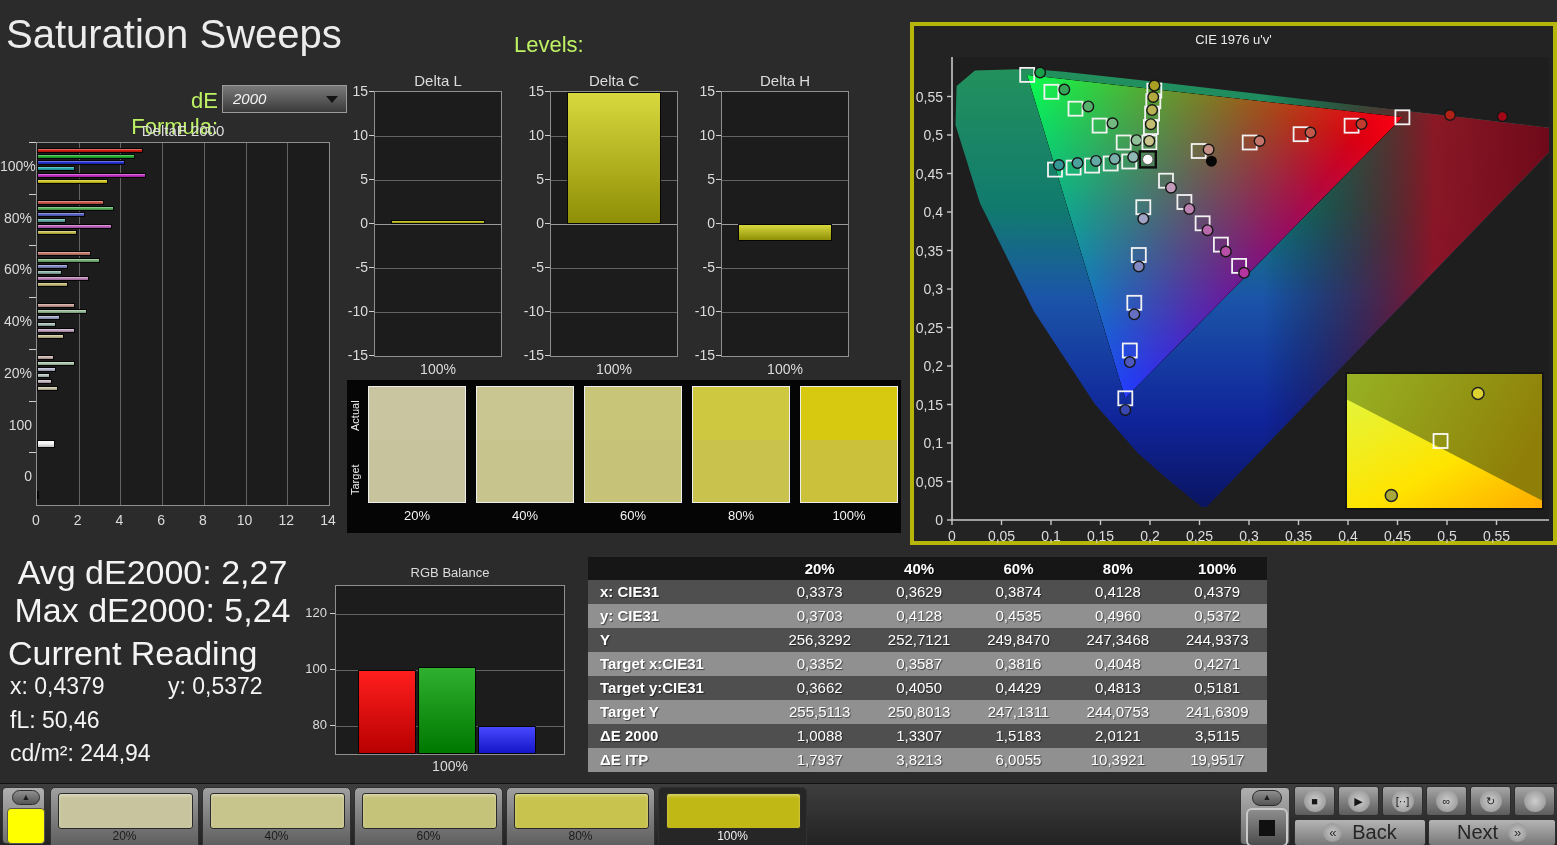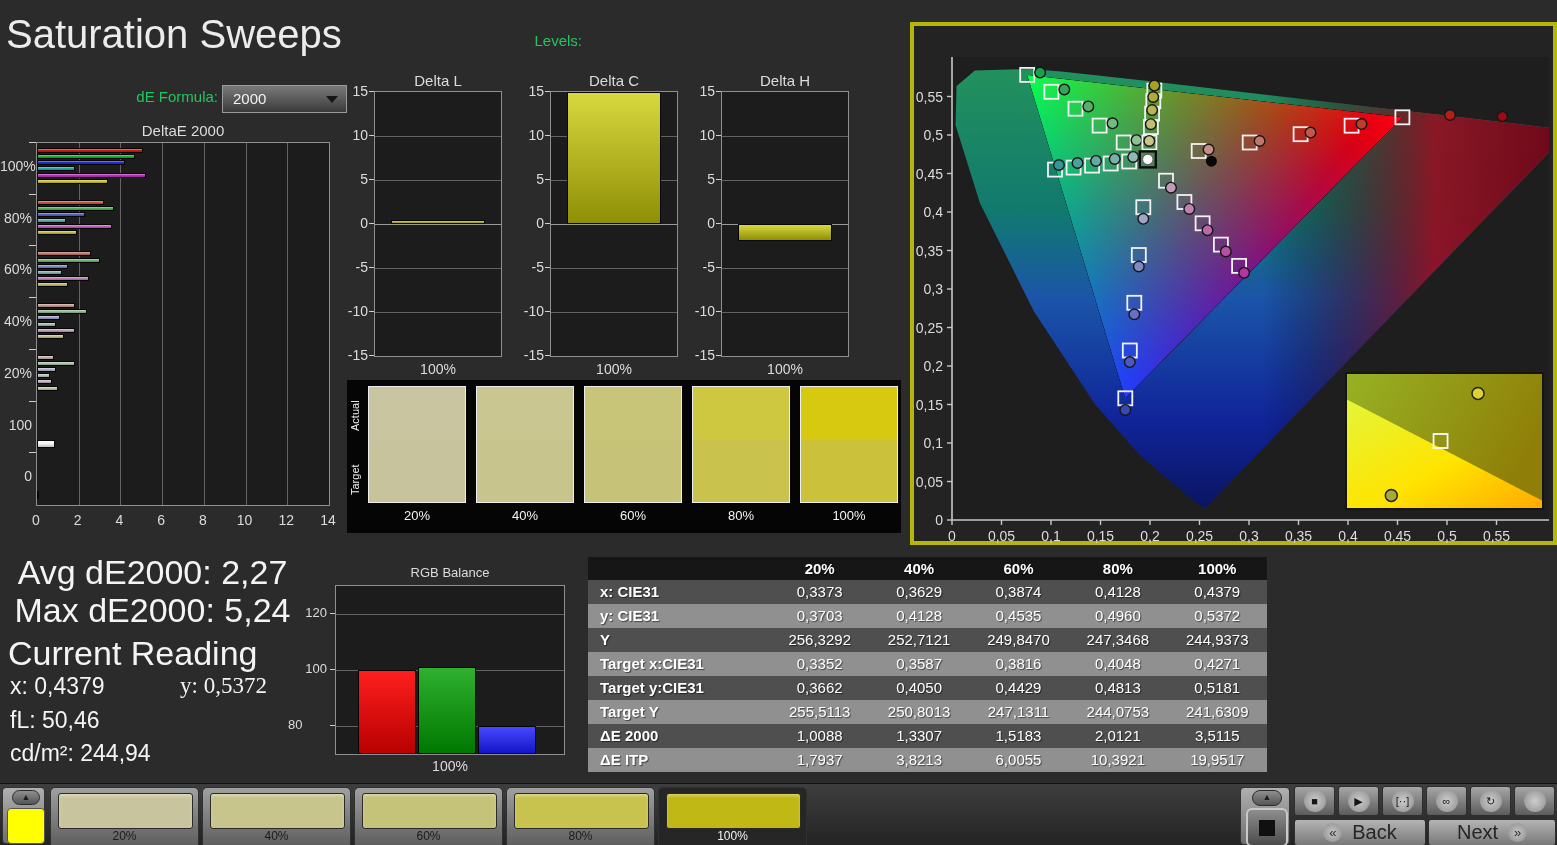--- a/index.html
+++ b/index.html
@@ -1,20 +1,20 @@
 <!DOCTYPE html>
 <html><head>
 <meta charset="utf-8">
 <style>
   html,body{margin:0;padding:0;background:#2b2b2b;}
   #app{position:relative;width:1557px;height:845px;background:#2b2b2b;overflow:hidden;
        font-family:"Liberation Sans",sans-serif;color:#e8e8e8;}
   .abs{position:absolute;}
   .page-title{left:6px;top:12px;font-size:40px;color:#ececec;}
-  .ctl-label{font-size:15px;color:#22c55e;}
+  .ctl-label{font-size:22px;color:#bef264;}
   .dropdown{background:linear-gradient(#7a7a7a,#3a3a3a);border:1px solid #9a9a9a;color:#f2f2f2;
             font-size:15px;line-height:26px;height:26px;padding:0 10px;box-sizing:content-box;cursor:pointer;}
   .dd-arrow{position:absolute;right:8px;top:10px;width:0;height:0;border-left:6px solid transparent;
             border-right:6px solid transparent;border-top:7px solid #141414;}
   .chart-title{font-size:15px;color:#dcdcdc;text-align:center;}
   .chart-plot{position:absolute;background:#1c1c1c;border:1px solid #8f8f8f;box-sizing:border-box;}
   .gridline-v{position:absolute;top:0;bottom:0;width:1px;background:#636363;}
   .gridline-h{position:absolute;left:0;right:0;height:1px;background:#636363;}
   .zero-line{background:#9a9a9a;}
   .axis-label{position:absolute;color:#dcdcdc;font-size:13px;}
@@ -59,21 +59,21 @@
   .sq-btn .sq{position:absolute;left:50%;top:50%;width:16px;height:16px;margin:-8px 0 0 -8px;background:#101010;}
 </style>
 </head>
 <body>
 
 <div id="app">
 
   <div class="abs page-title">Saturation Sweeps</div>
 
   <div class="abs ctl-label" style="left:100px;top:88px;width:118px;text-align:right;">dE Formula:</div>
-  <div class="abs dropdown" style="left:222px;top:85px;width:103px;">
+  <div class="abs dropdown" style="left:222px;top:85px;width:103px;font-style:italic;">
     <span>2000</span>
     <span class="dd-arrow"></span>
   </div>
 
   <div class="abs ctl-label" style="left:514px;top:32px;width:68px;text-align:right;">Levels:</div>
 
   <div class="abs chart-title" style="left:36px;top:122px;width:294px;">DeltaE 2000</div>
   <div id="dele-area" class="abs" style="left:0;top:0;width:345px;height:540px;">
       <div class="chart-plot" style="left: 36px; top: 142px; width: 294px; height: 364px;">
         <div class="gridline-v" style="left: 41.7143px;"></div>
@@ -169,21 +169,21 @@
         <div style="position: absolute; left: 0px; top: 0px; width: 100%; height: 53px; background: rgb(214, 201, 15);"></div>
         <div style="position: absolute; left: 0px; top: 53px; width: 100%; height: 62px; background: rgb(204, 193, 58);"></div>
       </div>
       <div class="cmp-label" style="left: 800px; top: 508px; width: 98px;">100%</div>
     </div>
 
   <div class="abs stat-big" style="left:0;top:553px;width:305px;text-align:center;">Avg dE2000: 2,27</div>
   <div class="abs stat-big" style="left:0;top:591px;width:305px;text-align:center;">Max dE2000: 5,24</div>
   <div class="abs stat-big" style="left:8px;top:634px;">Current Reading</div>
   <div class="abs stat-mid" style="left:10px;top:673px;">x: 0,4379</div>
-  <div class="abs stat-mid" style="left:180px;top:673px;font-family:Liberation Serif, serif;">y: 0,5372</div>
+  <div class="abs stat-mid" style="left:168px;top:673px;">y: 0,5372</div>
   <div class="abs stat-mid" style="left:10px;top:707px;">fL: 50,46</div>
   <div class="abs stat-mid" style="left:10px;top:740px;">cd/m²: 244,94</div>
 
   <div class="abs chart-title" style="left:335px;top:565px;width:230px;font-size:13px;">RGB Balance</div>
   <div id="rgb-area"></div>
 
   <div id="results-table" class="abs" style="left:588px;top:557px;width:679px;">
       <div class="trow" style="height: 23px; line-height: 23px; background: rgb(22, 22, 22);">
         <div class="tcell tlabel" style="font-weight: bold;"></div>
         <div class="tcell" style="font-weight: bold;">20%</div>
@@ -252,20 +252,21 @@
         <div class="tcell tlabel">ΔE ITP</div>
         <div class="tcell">1,7937</div>
         <div class="tcell">3,8213</div>
         <div class="tcell">6,0055</div>
         <div class="tcell">10,3921</div>
         <div class="tcell">19,9517</div>
       </div>
     </div>
 
   <div class="abs cie-panel">
+    <div class="abs" style="left:0;top:6px;width:639px;text-align:center;font-size:13px;color:#eaeaea;">CIE 1976 u'v'</div>
     <div id="cie-plot" class="abs" style="left:38px;top:31px;width:597px;height:463px;">
         <svg width="677" height="500" style="position:absolute;left:-44px;top:-12px;overflow:visible;">
           <defs>
             <clipPath id="plotClip">
               <rect x="0" y="0" width="597" height="463"></rect>
             </clipPath>
             <linearGradient id="locusBase" x1="0" y1="0" x2="0" y2="1">
               <stop offset="0" stop-color="#23915c"></stop>
               <stop offset="0.32" stop-color="#117a6e"></stop>
               <stop offset="0.52" stop-color="#1b55a8"></stop>
@@ -582,15 +583,15 @@
       <div class="gridline-h" style="top: 140px;"></div>
       <div class="vbar" style="left: 22px; width: 58px; top: 84px; height: 84px; background: linear-gradient(rgb(255, 30, 30), rgb(184, 0, 0));"></div>
       <div class="vbar" style="left: 82px; width: 58px; top: 81.2px; height: 86.8px; background: linear-gradient(rgb(47, 176, 47), rgb(0, 120, 0));"></div>
       <div class="vbar" style="left: 142px; width: 58px; top: 140px; height: 28px; background: linear-gradient(rgb(72, 72, 255), rgb(20, 20, 200));"></div>
     </div>
     <div class="axis-tick" style="left: 330px; top: 613px; width: 5px; height: 1px;"></div>
     <div class="axis-label" style="left: 299px; top: 605px; width: 28px; text-align: right;">120</div>
     <div class="axis-tick" style="left: 330px; top: 669px; width: 5px; height: 1px;"></div>
     <div class="axis-label" style="left: 299px; top: 661px; width: 28px; text-align: right;">100</div>
     <div class="axis-tick" style="left: 330px; top: 725px; width: 5px; height: 1px;"></div>
-    <div class="axis-label" style="left: 288px; top: 717px; width: 28px; ">80</div>
+    <div class="axis-label" style="left: 299px; top: 717px; width: 28px; text-align: right;">80</div>
     <div class="abs chart-title" style="left: 335px; top: 758px; width: 230px; font-size: 14px;">100%</div>
   </div>
 
 </body></html>

